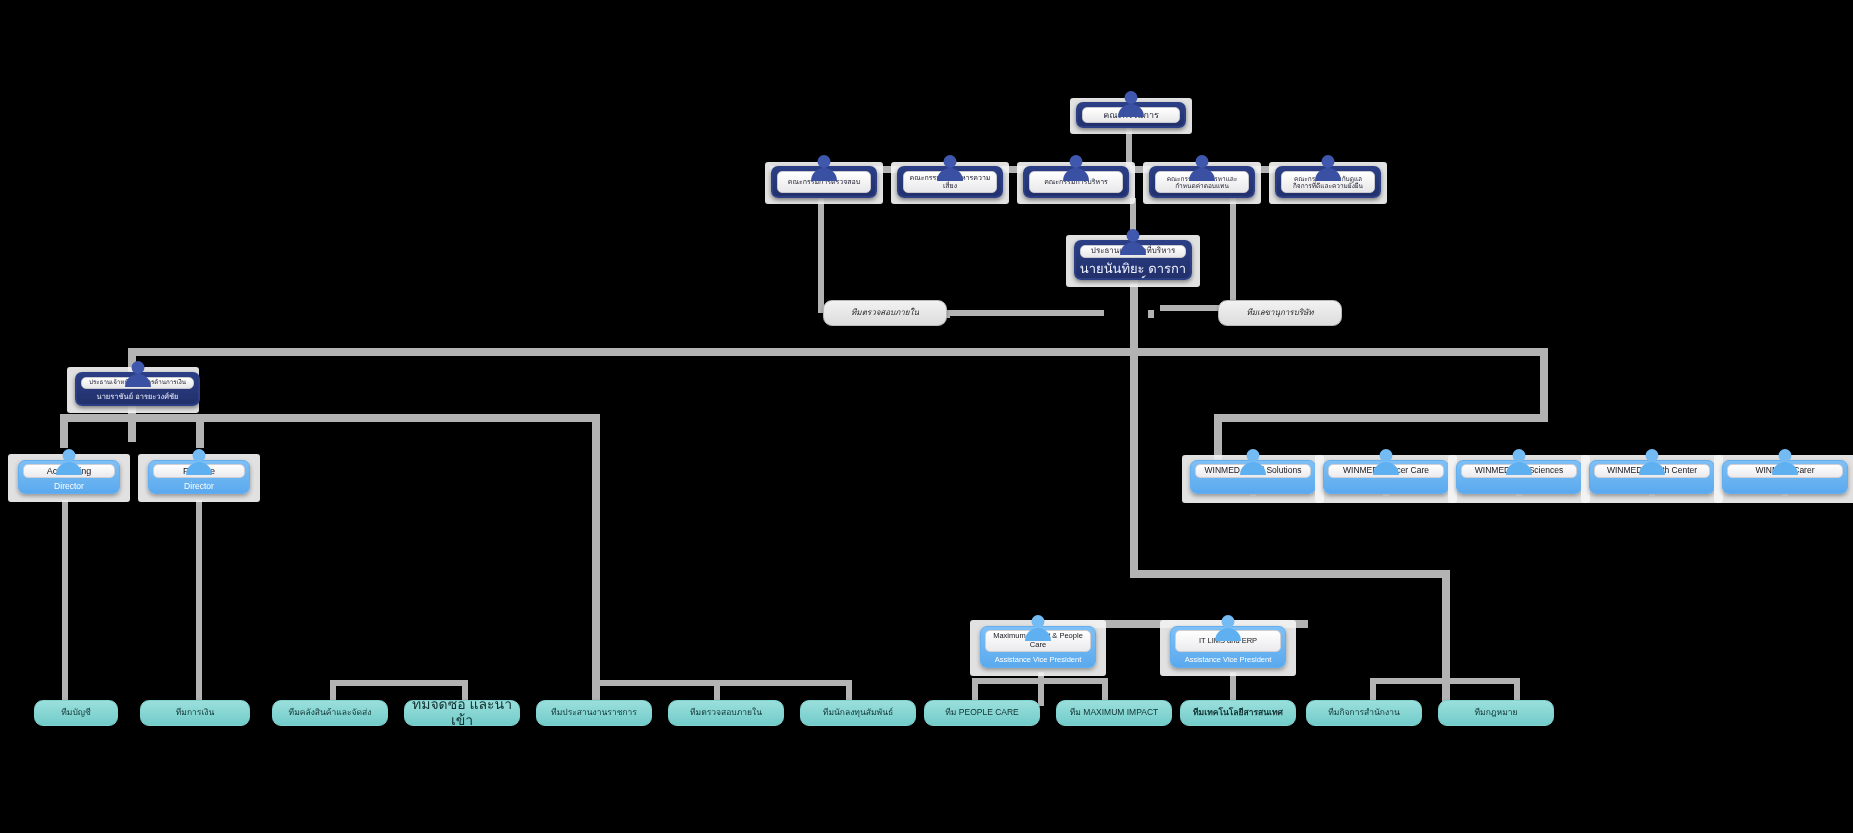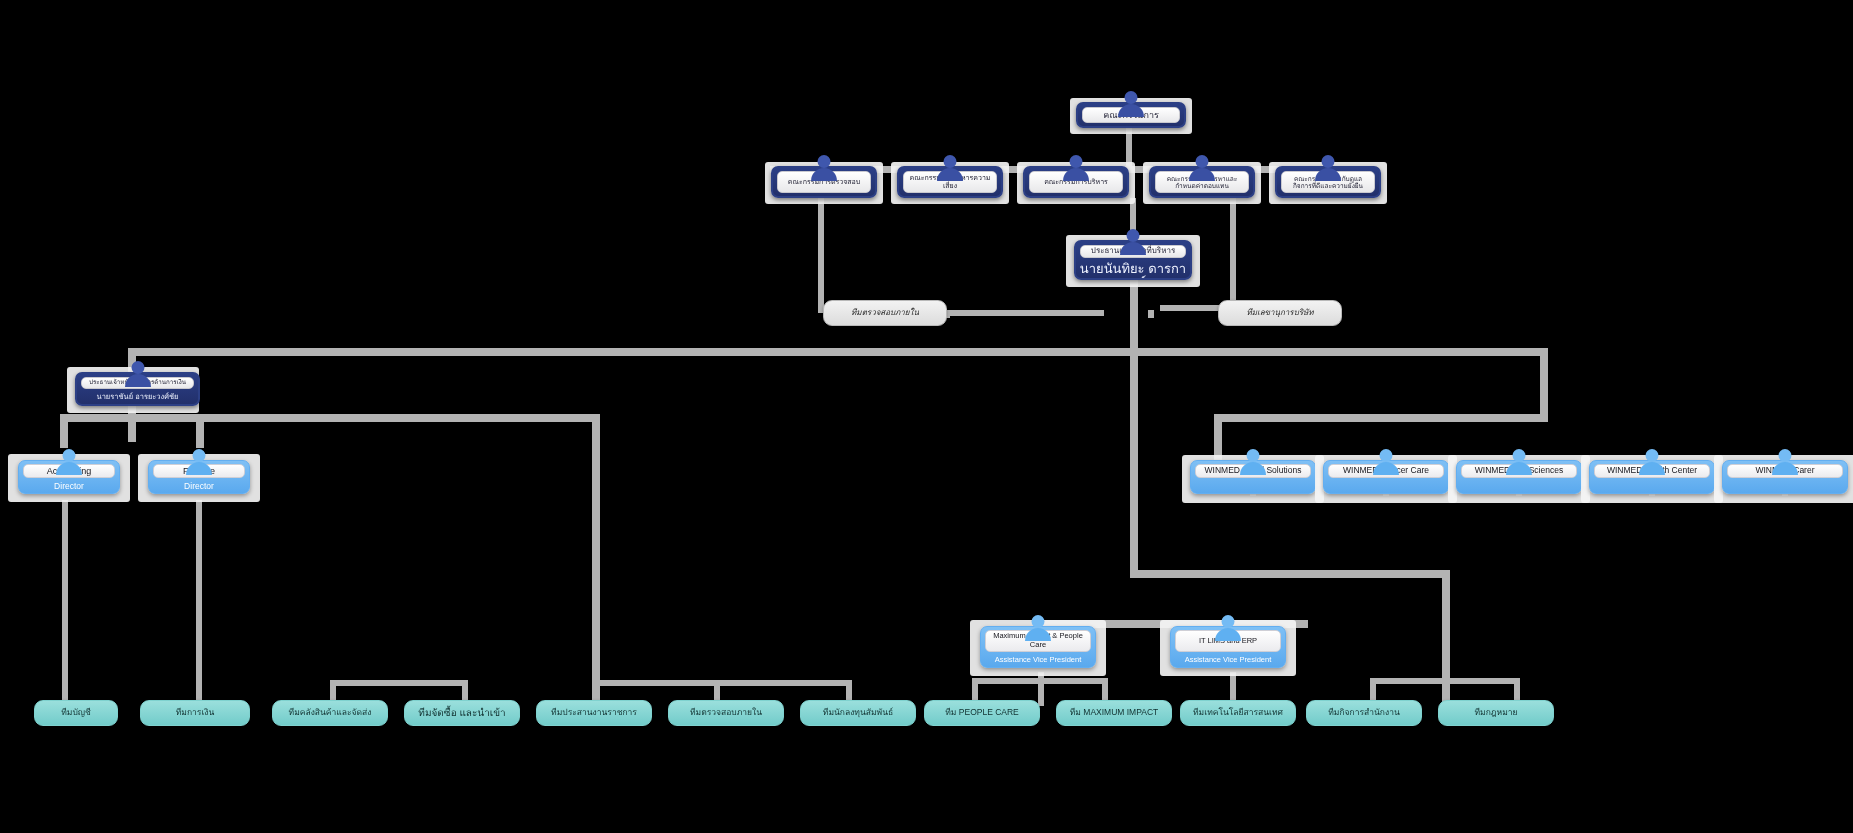--- a/index.html
+++ b/index.html
@@ -420,21 +420,21 @@
         <div class="title" style="font-size:8.5px;">ทีมการเงิน</div>
       </div>
   </div>
   <div class="node teal" style="left:272px;top:700px;width:116px;height:26px;">
     <div class="plate">
         <div class="title" style="font-size:8.5px;">ทีมคลังสินค้าและจัดส่ง</div>
       </div>
   </div>
   <div class="node teal" style="left:404px;top:700px;width:116px;height:26px;">
     <div class="plate">
-        <div class="title" style="font-size:10px;border-radius:12px;">ทีมจัดซื้อ และนำเข้า</div>
+        <div class="title" style="font-size:14px;border-radius:12px;">ทีมจัดซื้อ และนำเข้า</div>
       </div>
   </div>
   <div class="node teal" style="left:536px;top:700px;width:116px;height:26px;">
     <div class="plate">
         <div class="title" style="font-size:8.5px;">ทีมประสานงานราชการ</div>
       </div>
   </div>
   <div class="node teal" style="left:668px;top:700px;width:116px;height:26px;">
     <div class="plate">
         <div class="title" style="font-size:8.5px;">ทีมตรวจสอบภายใน</div>
@@ -448,21 +448,21 @@
   <div class="node teal" style="left:924px;top:700px;width:116px;height:26px;">
     <div class="plate">
         <div class="title" style="font-size:8.5px;text-align:right;">ทีม PEOPLE CARE</div>
       </div>
   </div>
   <div class="node teal" style="left:1056px;top:700px;width:116px;height:26px;">
     <div class="plate">
         <div class="title" style="font-size:8.5px;">ทีม MAXIMUM IMPACT</div>
       </div>
   </div>
-  <div class="node teal" style="left:1180px;top:700px;width:116px;height:26px;">
+  <div class="node teal" style="left:1180px;top:700px;width:116px;height:26px;font-weight:bold;">
     <div class="plate">
         <div class="title" style="font-size:8.5px;">ทีมเทคโนโลยีสารสนเทศ</div>
       </div>
   </div>
   <div class="node teal" style="left:1306px;top:700px;width:116px;height:26px;">
     <div class="plate">
         <div class="title" style="font-size:8.5px;">ทีมกิจการสำนักงาน</div>
       </div>
   </div>
   <div class="node teal" style="left:1438px;top:700px;width:116px;height:26px;">

